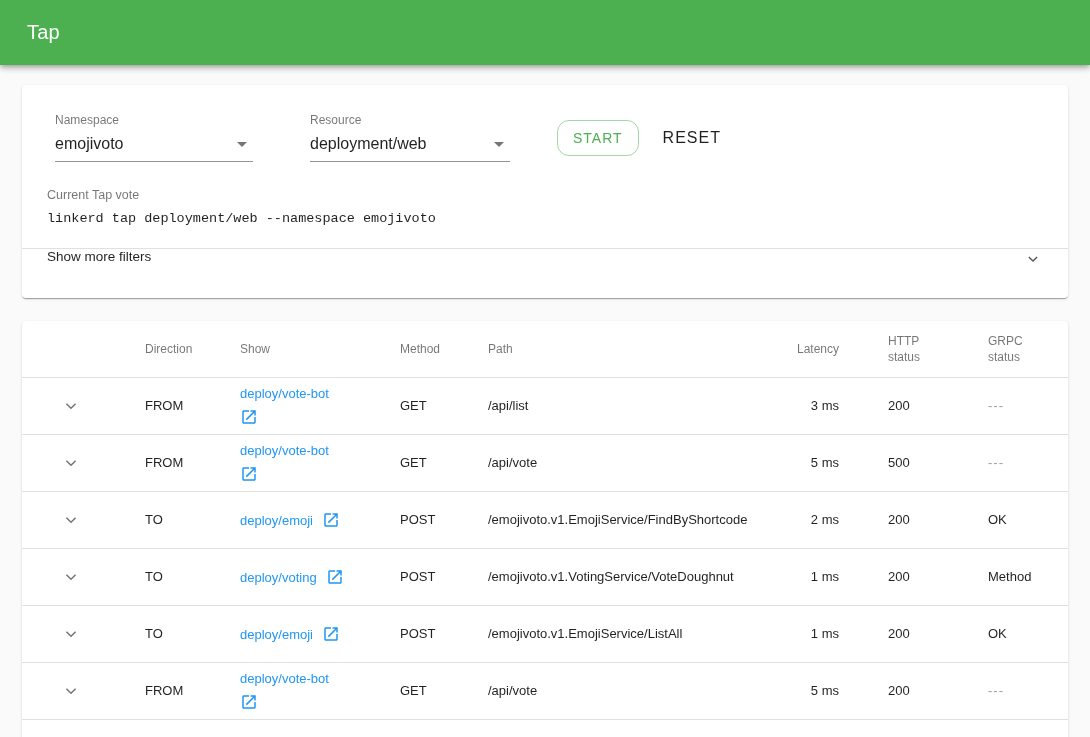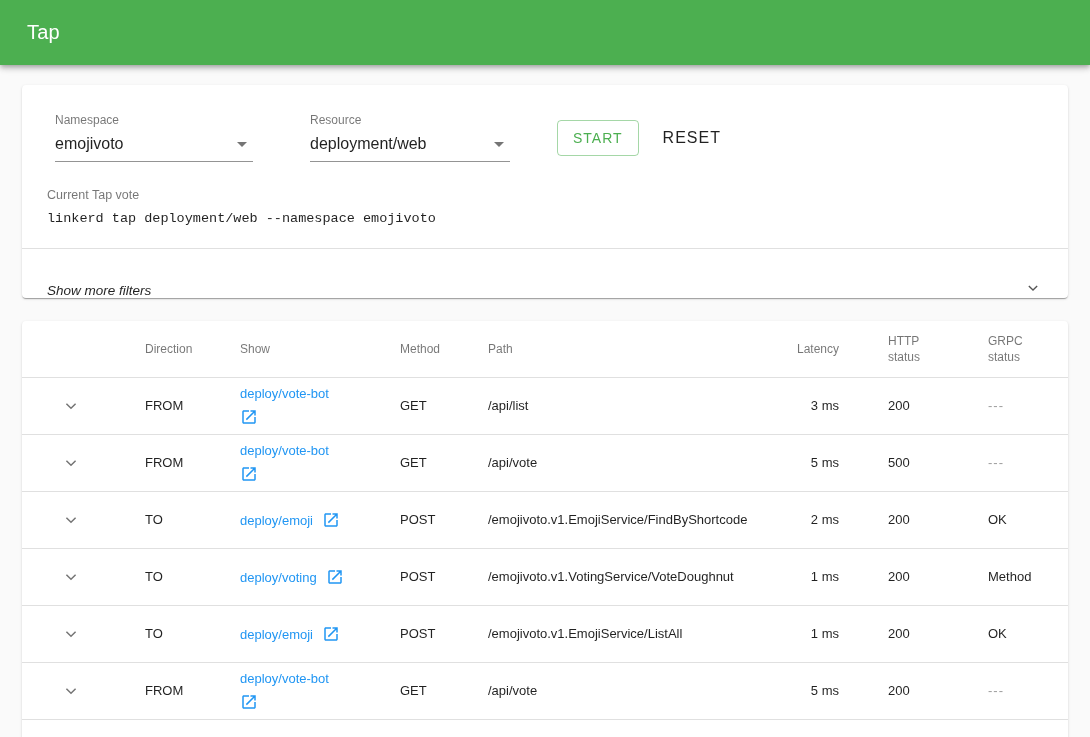--- a/index.html
+++ b/index.html
@@ -40,40 +40,40 @@
     font-size:16px;color:var(--text-primary);
     padding:8px 6px 8px 0;margin-top:0;
     border-bottom:1px solid rgba(0,0,0,0.42);
   }
   .caret{
     width:0;height:0;border-left:5px solid transparent;border-right:5px solid transparent;
     border-top:5px solid #757575;
   }
   .start-btn{
     margin-left:47px;margin-top:14px;height:36px;padding:6px 15px;
-    border:1px solid rgba(76,175,80,0.5);border-radius:4px;background:none;
+    border:1px solid rgba(76,175,80,0.5);border-radius:12px;background:none;
     color:var(--brand);font-size:14px;letter-spacing:1px;font-weight:500;
     font-family:"Liberation Sans",sans-serif;cursor:pointer;
   }
   .reset-btn{
     margin-left:8px;margin-top:14px;height:36px;padding:0 16px;
     border:none;background:none;color:var(--text-primary);
     font-size:16px;letter-spacing:1px;font-weight:500;
     font-family:"Liberation Sans",sans-serif;cursor:pointer;
   }
   .query-section{padding:26px 25px 22px 25px;}
   .query-label{font-size:12.5px;color:var(--text-secondary);}
   .query-text{
     margin-top:9px;font-family:"Liberation Mono",monospace;
     font-size:13.5px;color:var(--text-primary);
   }
   .divider{height:1px;background:var(--divider);}
   .show-more{
-    height:49px;display:flex;align-items:flex-end;justify-content:space-between;
-    padding:0 25px;cursor:pointer;font-style:italic;
+    height:49px;display:flex;align-items:flex-start;justify-content:space-between;
+    padding:0 25px;cursor:pointer;
   }
   .show-more-label{font-size:13.5px;color:var(--text-primary);}
   
   .table-card{margin-top:23px;height:440px;overflow:hidden;}
   table{width:100%;border-collapse:collapse;table-layout:fixed;}
   th{
     height:56px;font-size:12px;font-weight:400;color:var(--text-secondary);
     text-align:left;vertical-align:middle;border-bottom:1px solid var(--divider);
     padding:0;
   }

